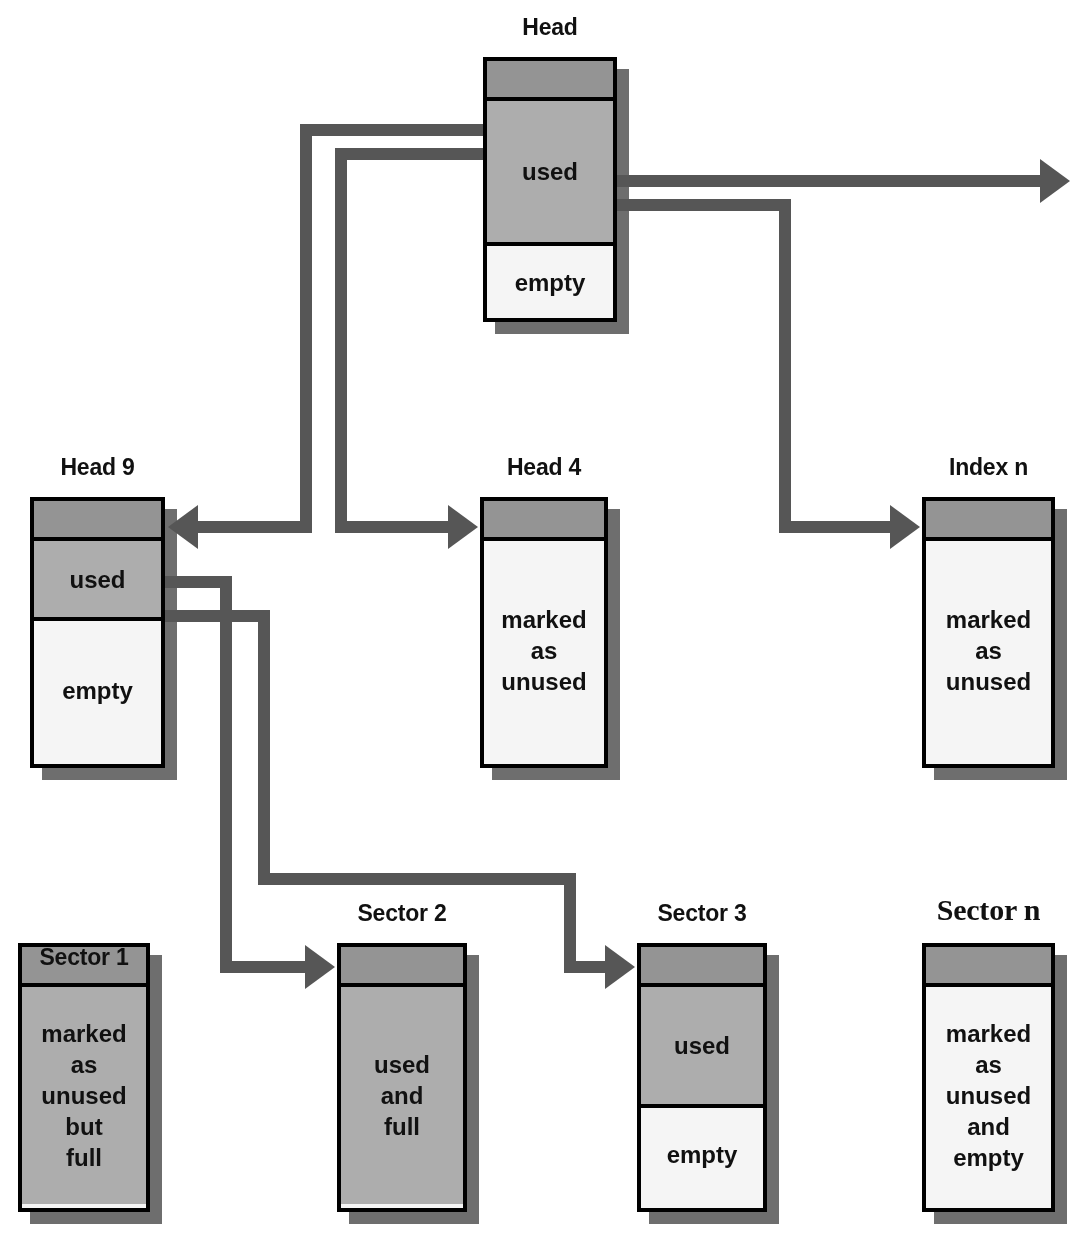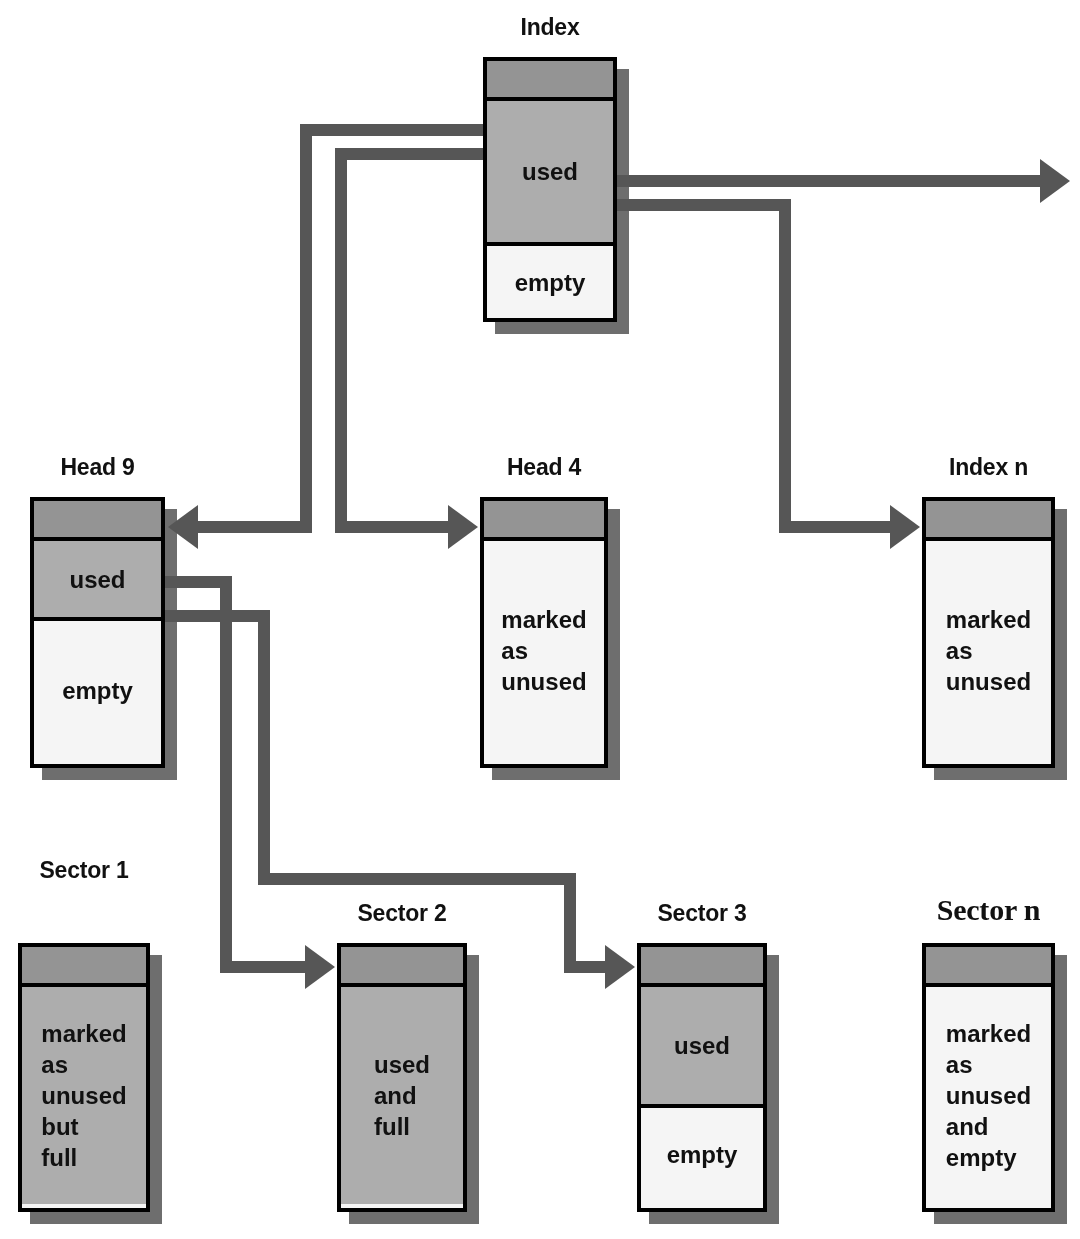--- a/index.html
+++ b/index.html
@@ -52,20 +52,21 @@
     height: 40px;
     background: #949494;
     border-bottom: 4px solid #000000;
     box-sizing: content-box;
   }
   .band {
     box-sizing: border-box;
     display: flex;
     align-items: center;
     justify-content: center;
+    text-align: center;
     color: #111111;
     font-weight: bold;
     font-size: 24px;
     line-height: 31px;
   }
   .band-used   { background: #adadad; }
   .band-empty  { background: #f5f5f5; }
   .band-gray   { background: #adadad; }
   .band-white  { background: #f5f5f5; }
   .sep-bottom  { border-bottom: 4px solid #000000; }
@@ -91,21 +92,21 @@
     border-bottom: 22px solid transparent;
     border-right: 30px solid #565656;
   }
 </style>
 </head>
 <body>
 
 <div id="stage">
 
   <div class="node-shadow" style="left:495px; top:69px; width:134px; height:265px;"></div>
-  <div class="node-title" style="left:483px; top:14px; width:134px;">Index</div>
+  <div class="node-title" style="left:483px; top:14px; width:134px;">Head</div>
   <div class="node" style="left:483px; top:57px; width:134px; height:265px;">
     <div class="band band-head"></div>
     <div class="band band-used sep-bottom" style="height:145px;">used</div>
     <div class="band band-empty" style="height:72px;">empty</div>
   </div>
 
   <div class="node-shadow" style="left:42px; top:509px; width:135px; height:271px;"></div>
   <div class="node-title" style="left:30px; top:454px; width:135px;">Head 9</div>
   <div class="node" style="left:30px; top:497px; width:135px; height:271px;">
     <div class="band band-head"></div>
@@ -125,21 +126,21 @@
   <div class="node-shadow" style="left:934px; top:509px; width:133px; height:271px;"></div>
   <div class="node-title" style="left:922px; top:454px; width:133px;">Index n</div>
   <div class="node" style="left:922px; top:497px; width:133px; height:271px;">
     <div class="band band-head"></div>
     <div class="band band-white" style="height:219px; white-space:pre-line;">marked
 as
 unused</div>
   </div>
 
   <div class="node-shadow" style="left:30px; top:955px; width:132px; height:269px;"></div>
-  <div class="node-title" style="left:18px; top:857px; width:132px;">Sector 1</div>
+  <div class="node-title" style="left:18px; top:944px; width:132px;">Sector 1</div>
   <div class="node" style="left:18px; top:943px; width:132px; height:269px;">
     <div class="band band-head"></div>
     <div class="band band-gray" style="height:217px; white-space:pre-line;">marked
 as
 unused
 but
 full</div>
   </div>
 
   <div class="node-shadow" style="left:349px; top:955px; width:130px; height:269px;"></div>

